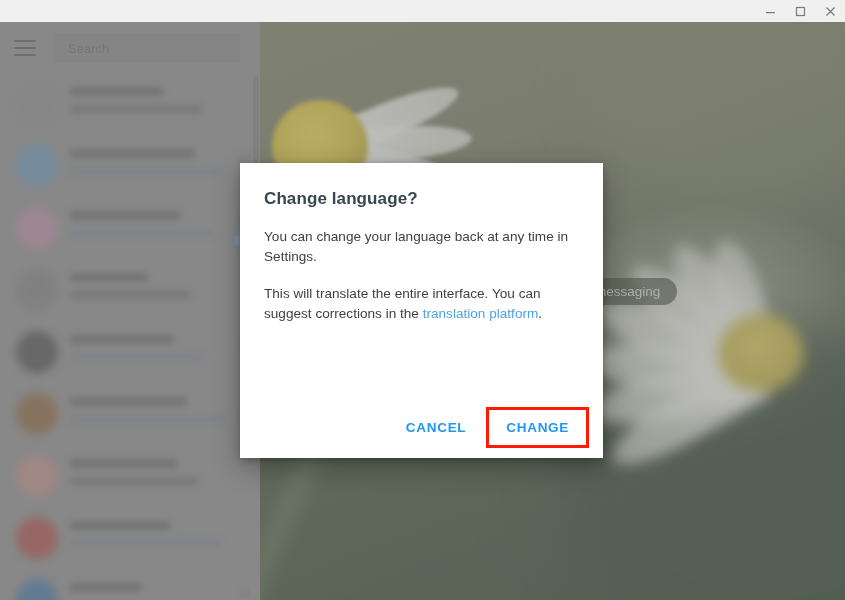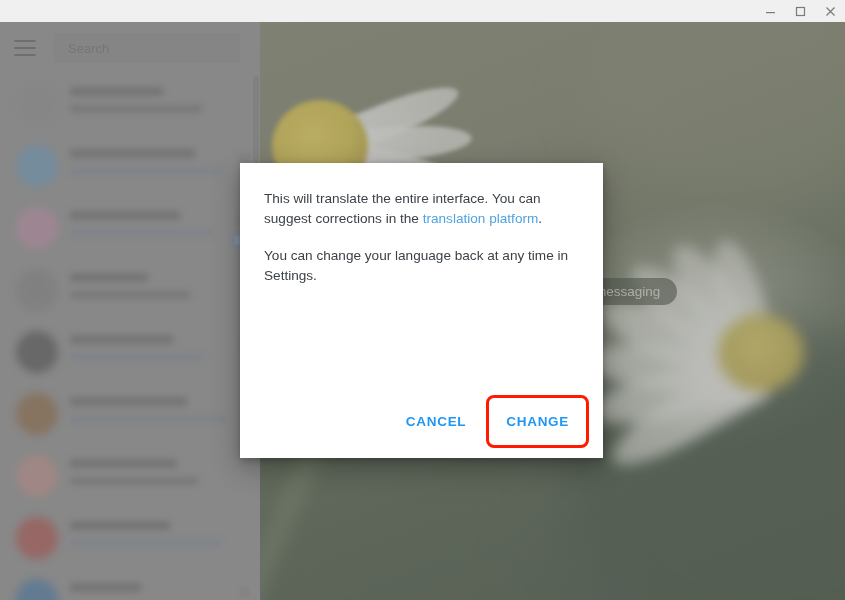--- a/index.html
+++ b/index.html
@@ -206,22 +206,22 @@
     display: flex; align-items: center; gap: 6px;
   }
   .dialog-btn {
     background: transparent; border: none;
     color: #2196f3; font-family: inherit;
     font-size: 13.5px; font-weight: bold; letter-spacing: 0.7px;
     padding: 9px 14px; cursor: pointer;
   }
   #change-button-wrap {
     border: 3px solid #ff1a00;
-    border-radius: 8px;
-    padding: 7px 3px;
+    border-radius: 0;
+    padding: 1px 3px;
   }
 </style>
 </head>
 <body>
 
 <div id="app-window">
 
   <div id="title-bar">
     <div class="win-btn">
       <svg width="13" height="13" viewBox="0 0 13 13">
@@ -354,27 +354,28 @@
             </div>
             <div class="stamp">11</div>
           </div>
         </div>
       <div id="sidebar-scrollbar"></div>
     </div>
 
     <div id="dim-overlay"></div>
 
     <div id="dialog">
-
+      <div id="dialog-title">Change language?</div>
+
+
+      <p class="dialog-para">You can change your language back at any time in Settings.</p>
 
       <p class="dialog-para">
         <span>This will translate the entire interface. You can suggest corrections in the </span><a href="#" id="translation-link">translation platform</a><span>.</span>
       </p>
-
-      <p class="dialog-para">You can change your language back at any time in Settings.</p>
 
       <div id="dialog-actions">
         <button class="dialog-btn">CANCEL</button>
         <div id="change-button-wrap">
           <button class="dialog-btn">CHANGE</button>
         </div>
       </div>
     </div>
 
   </div>

